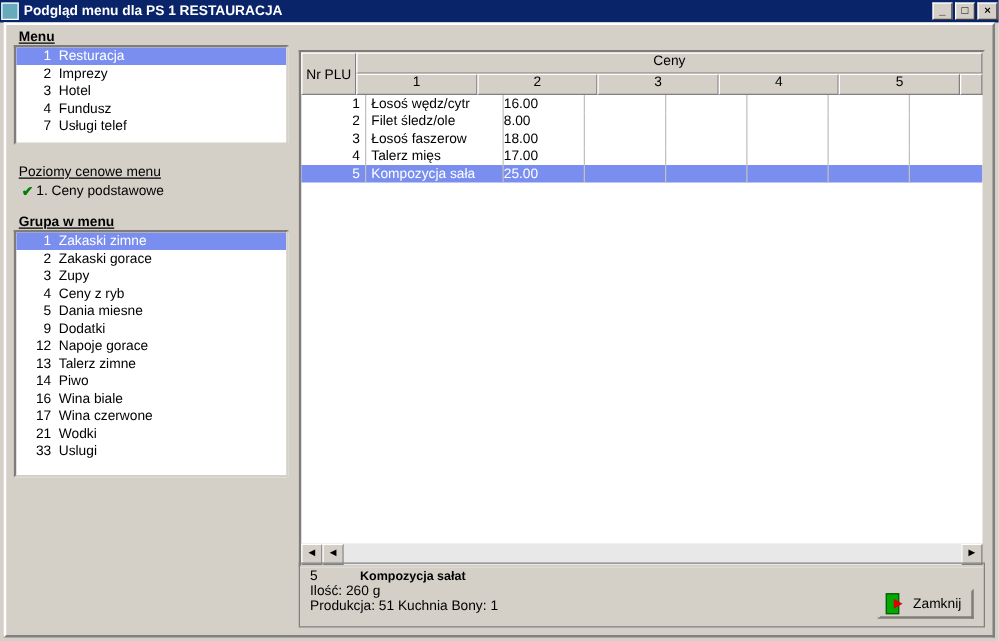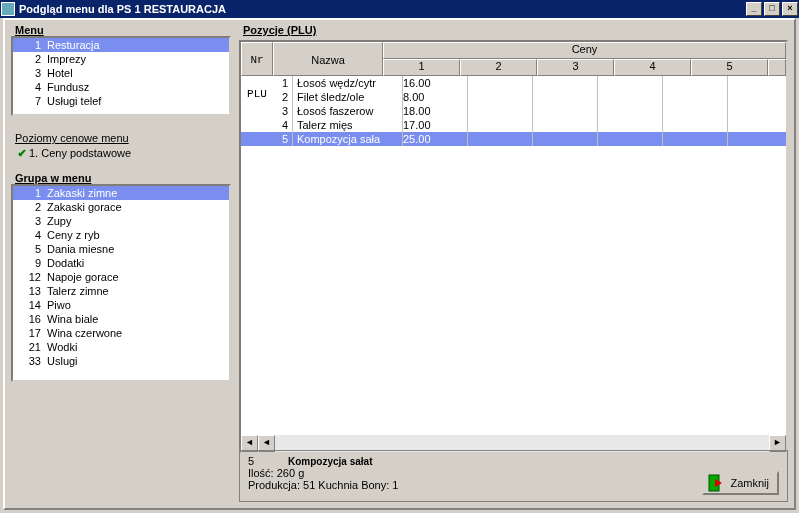--- a/index.html
+++ b/index.html
@@ -29,21 +29,21 @@
   .pricelevels { margin:16px 4px 10px 4px; }
   .pricelevels .hdr { text-decoration:underline; margin-bottom:2px;}
   .pl-row { display:flex; align-items:center; height:14px;}
   .pl-row .chk { width:14px; text-align:center; color:#008000; font-weight:bold;}
 
   
   .rightcol { position:absolute; left:234px; right:6px; top:2px; bottom:6px; }
   #plu-box { position:absolute; top:18px; left:0; right:0; height:414px; background:#fff; border:2px inset #d4d0c8; }
   .grid-head { display:flex; height:34px; }
   .ghcell { border:1px solid; border-color:#fff #808080 #808080 #fff; background:#d4d0c8; text-align:center; line-height:16px; }
-  .ghcell.nr { width:32px; height:34px; line-height:34px;font-family:Liberation Mono, monospace; }
+  .ghcell.nr { width:44px; height:34px; line-height:34px; }
   .ghcell.nazwa { width:110px; height:34px; line-height:34px; }
   .pricewrap { flex:1; display:flex; flex-direction:column;}
   .pricewrap-top { height:17px; border:1px solid; border-color:#fff #808080 #808080 #fff; background:#d4d0c8; text-align:center; }
   .pricewrap-bot { height:17px; display:flex;}
   .pricewrap-bot .ph { flex:1; border:1px solid; border-color:#fff #808080 #808080 #fff; background:#d4d0c8; text-align:center;}
 
   .grid-body { position:absolute; top:34px; left:0; right:0; bottom:17px; overflow:hidden; }
   .grid-row { display:flex; height:14px; line-height:14px; cursor:default;}
   .grid-row.sel { background:#7a8ef0; color:#fff; }
   .gc-nr { width:52px; text-align:right; padding-right:4px; border-right:1px solid #c0c0c0;}
@@ -162,26 +162,24 @@
           <span>Wodki</span>
         </div>
         <div class="list-row">
           <span class="num">33</span>
           <span>Uslugi</span>
         </div>
       </div>
   </div>
 
   <div class="rightcol">
-    <div class="section-label">Pozycje (PLU)</div>
 
     <div id="plu-box">
       <div class="grid-head">
         <div class="ghcell nr">Nr PLU</div>
-        <div class="ghcell nazwa">Nazwa</div>
         <div class="pricewrap">
           <div class="pricewrap-top">Ceny</div>
           <div class="pricewrap-bot" id="price-head">
               <div class="ph">1</div>
               <div class="ph">2</div>
               <div class="ph">3</div>
               <div class="ph">4</div>
               <div class="ph">5</div>
               <div class="ph" style="flex: 0 0 18px;"></div>
             </div>

